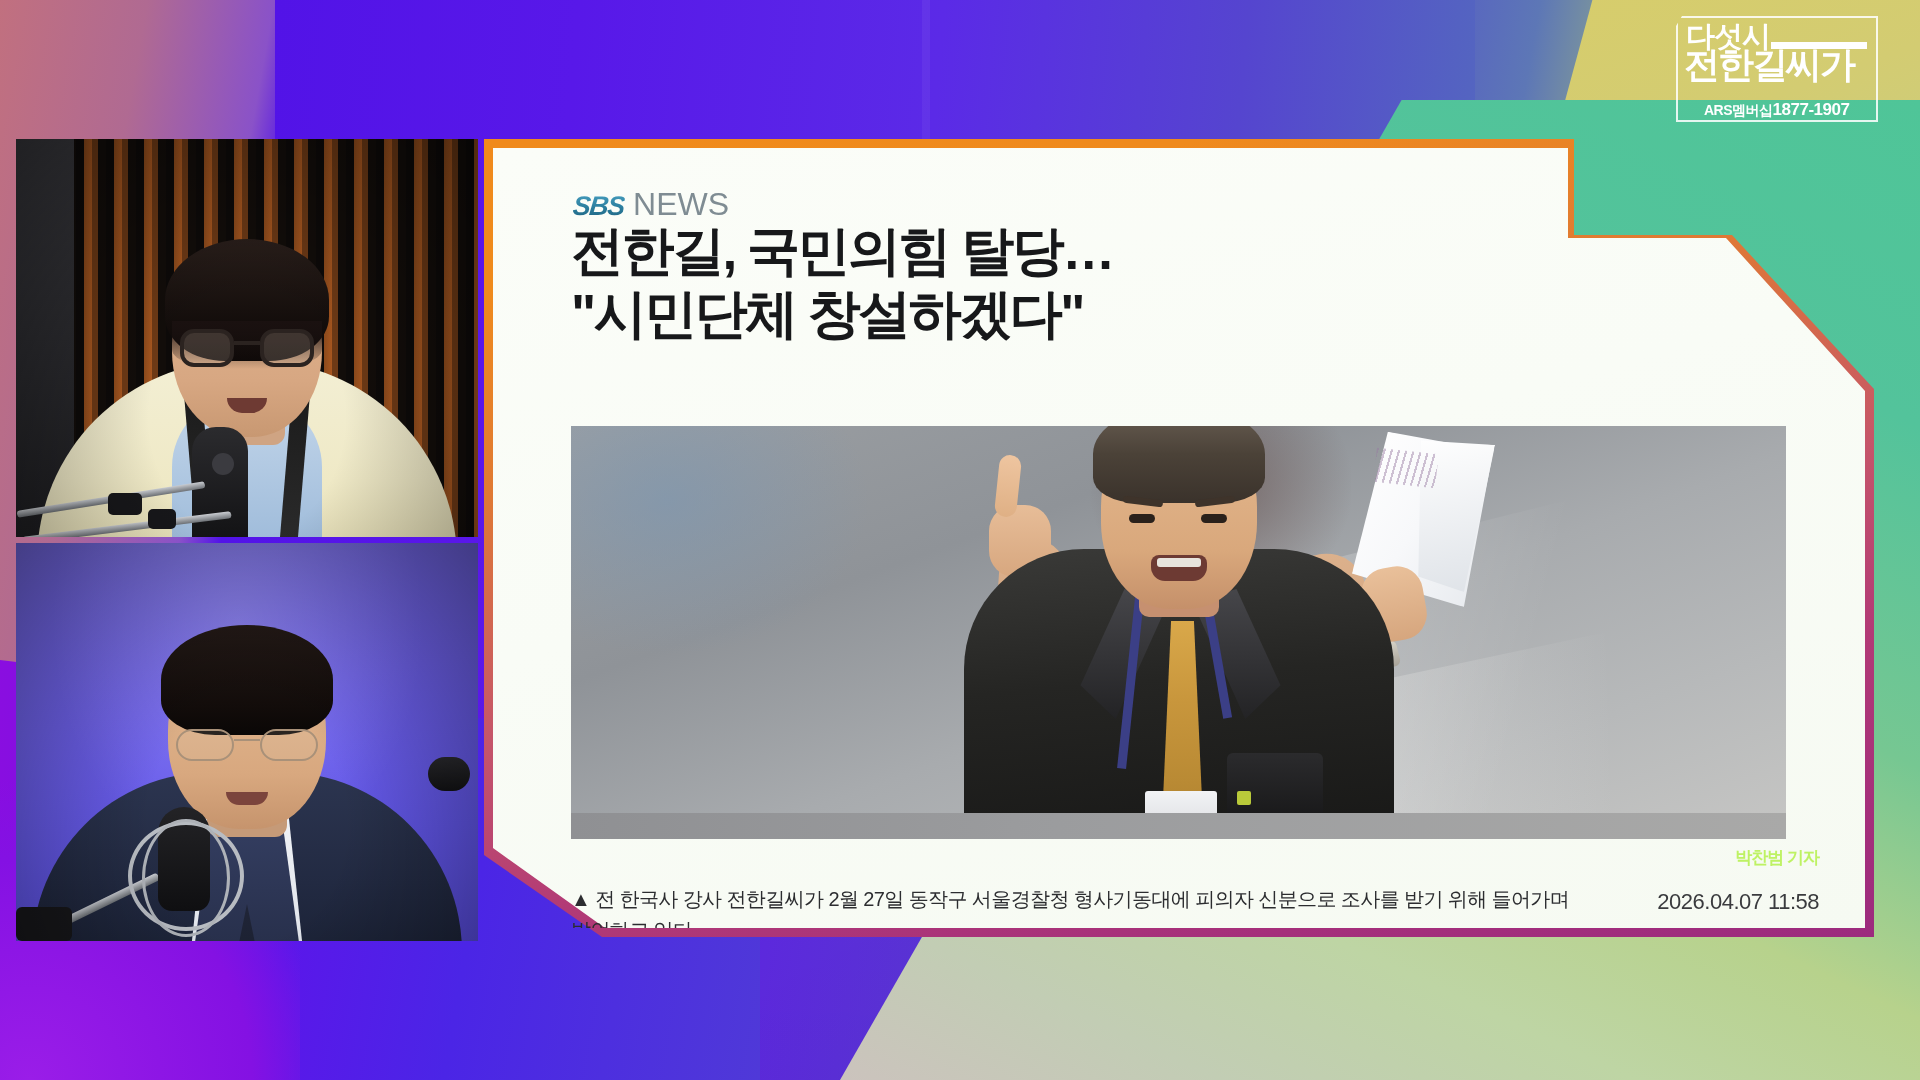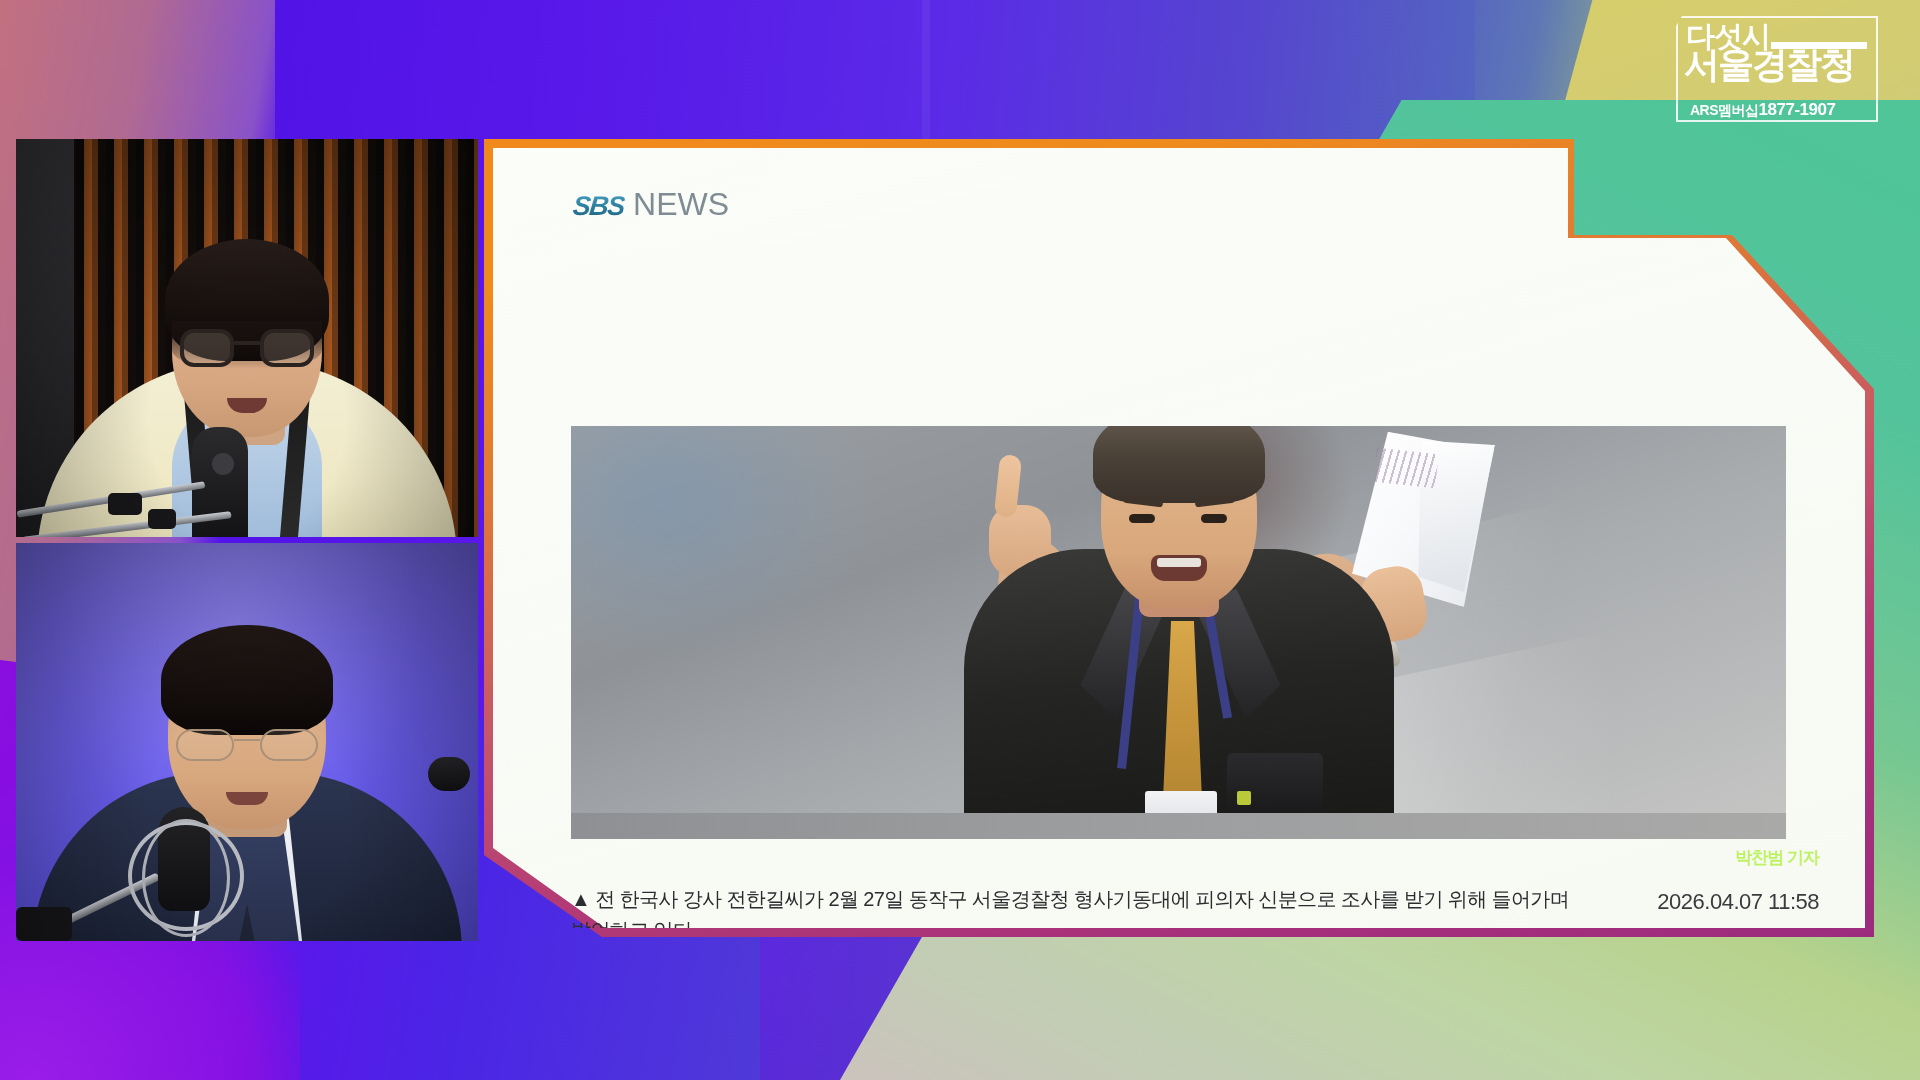--- a/index.html
+++ b/index.html
@@ -83,21 +83,21 @@
   .logo-rule {
     position:absolute; left:95px; top:26px; width:96px; height:7px;
     background:#fff;
   }
   .logo-l2 {
     position:absolute; left:8px; top:31px;
     font-size:36px; font-weight:bold; letter-spacing:-2px;
     line-height:1; white-space:nowrap;
   }
   .logo-l3 {
-    position:absolute; left:14px; bottom:2px;
+    position:absolute; left:28px; bottom:2px;
     font-size:17px; font-weight:bold; letter-spacing:-0.5px;
     white-space:nowrap;
   }
   .logo-l3 .ars { font-size:14px; }
 
   
   .tile {
     position:absolute; left:16px; width:462px; height:398px;
     overflow:hidden; background:#111;
   }
@@ -522,21 +522,21 @@
   <div class="bg-green"></div>
   <div class="bg-violet"></div>
   <div class="bg-violet2"></div>
   <div class="bg-diag-soft"></div>
 </div>
 
 <div id="logo">
   <div class="logo-frame"></div>
   <div class="logo-l1">다섯시</div>
   <div class="logo-rule"></div>
-  <div class="logo-l2">서울경찰청</div>
+  <div class="logo-l2">전한길씨가</div>
   <div class="logo-l3">
     <span class="ars">ARS멤버십</span><span>1877-1907</span>
   </div>
 </div>
 
 <div class="tile" id="tile-top">
   <div class="studio-wood"></div>
   <div class="studio-darkpanel"></div>
   <div class="p1-body"></div>
   <div class="p1-shirt"></div>
@@ -590,20 +590,24 @@
   <div class="card-border"></div>
   <div class="card-white"></div>
 
   <div class="card-inner">
 
     <div id="sbs-logo">
       <span class="sbs">SBS</span>
       <span class="news">NEWS</span>
     </div>
 
+    <div id="headline">
+      <div>전한길, 국민의힘 탈당…</div>
+      <div>"시민단체 창설하겠다"</div>
+    </div>
 
     <div id="news-photo">
       <div class="ph-bg-blur1"></div>
       <div class="ph-bg-blur2"></div>
       <div class="ph-bg-stripe"></div>
       <div class="ph-bg-stripe2"></div>
 
       <div class="sj-arm-l"></div>
       <div class="sj-hand-l"></div>
       <div class="sj-finger"></div>

